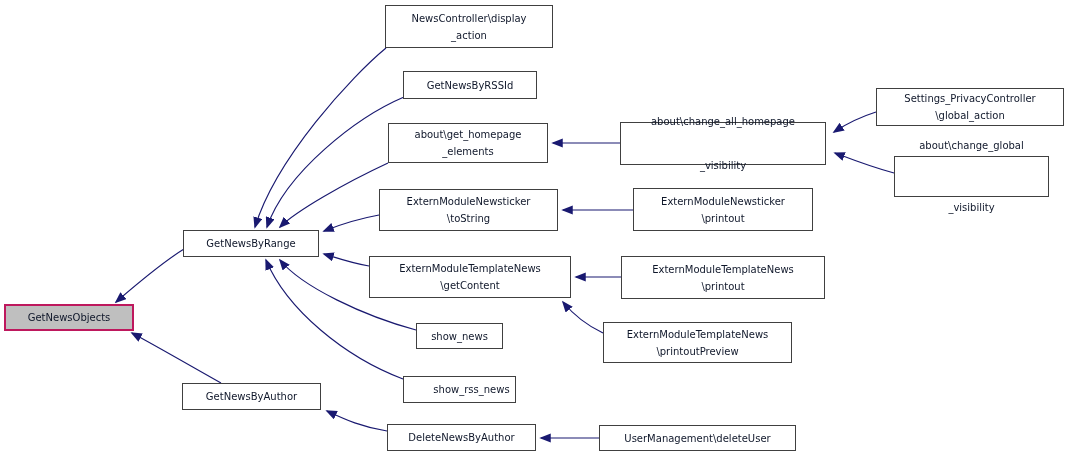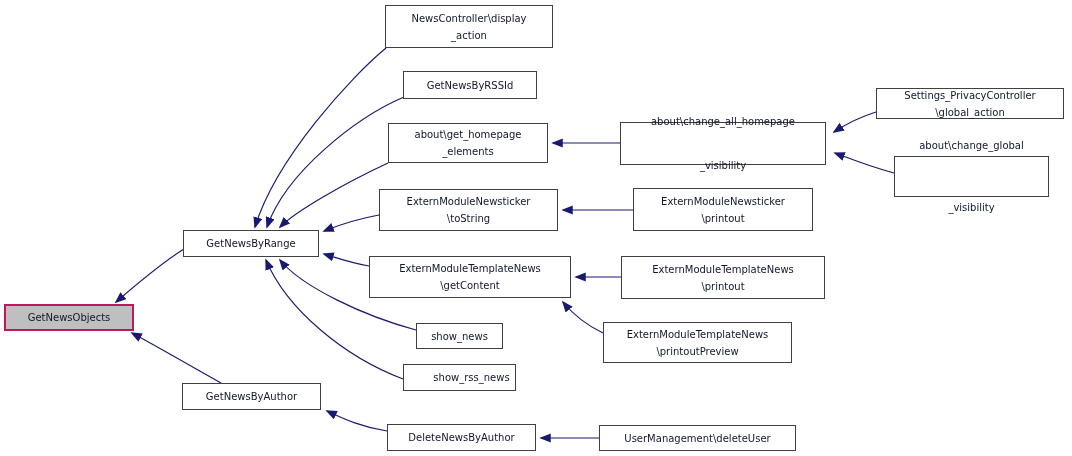--- a/index.html
+++ b/index.html
@@ -103,31 +103,31 @@
       <div class="line">ExternModuleNewsticker</div>
       <div class="line">\toString</div>
     </div>
     <div class="node" style="left: 369px; top: 256px; width: 202px; height: 42px;">
       <div class="line">ExternModuleTemplateNews</div>
       <div class="line">\getContent</div>
     </div>
     <div class="node" style="left: 416px; top: 323px; width: 87px; height: 26px;">
       <div class="line">show_news</div>
     </div>
-    <div class="node" style="left: 403px; top: 364px; width: 113px; height: 27px; padding-left: 24px;">
+    <div class="node" style="left: 403px; top: 376px; width: 113px; height: 27px; padding-left: 24px;">
       <div class="line">show_rss_news</div>
     </div>
     <div class="node" style="left: 387px; top: 424px; width: 149px; height: 27px;">
       <div class="line">DeleteNewsByAuthor</div>
     </div>
     <div class="node" style="left: 620px; top: 122px; width: 206px; height: 43px; gap: 27px;">
       <div class="line">about\change_all_homepage</div>
       <div class="line">_visibility</div>
     </div>
-    <div class="node" style="left: 876px; top: 88px; width: 188px; height: 31px;">
+    <div class="node" style="left: 876px; top: 88px; width: 188px; height: 38px;">
       <div class="line">Settings_PrivacyController</div>
       <div class="line">\global_action</div>
     </div>
     <div class="node" style="left: 894px; top: 156px; width: 155px; height: 41px; gap: 45px;">
       <div class="line">about\change_global</div>
       <div class="line">_visibility</div>
     </div>
     <div class="node" style="left: 633px; top: 188px; width: 180px; height: 43px;">
       <div class="line">ExternModuleNewsticker</div>
       <div class="line">\printout</div>

